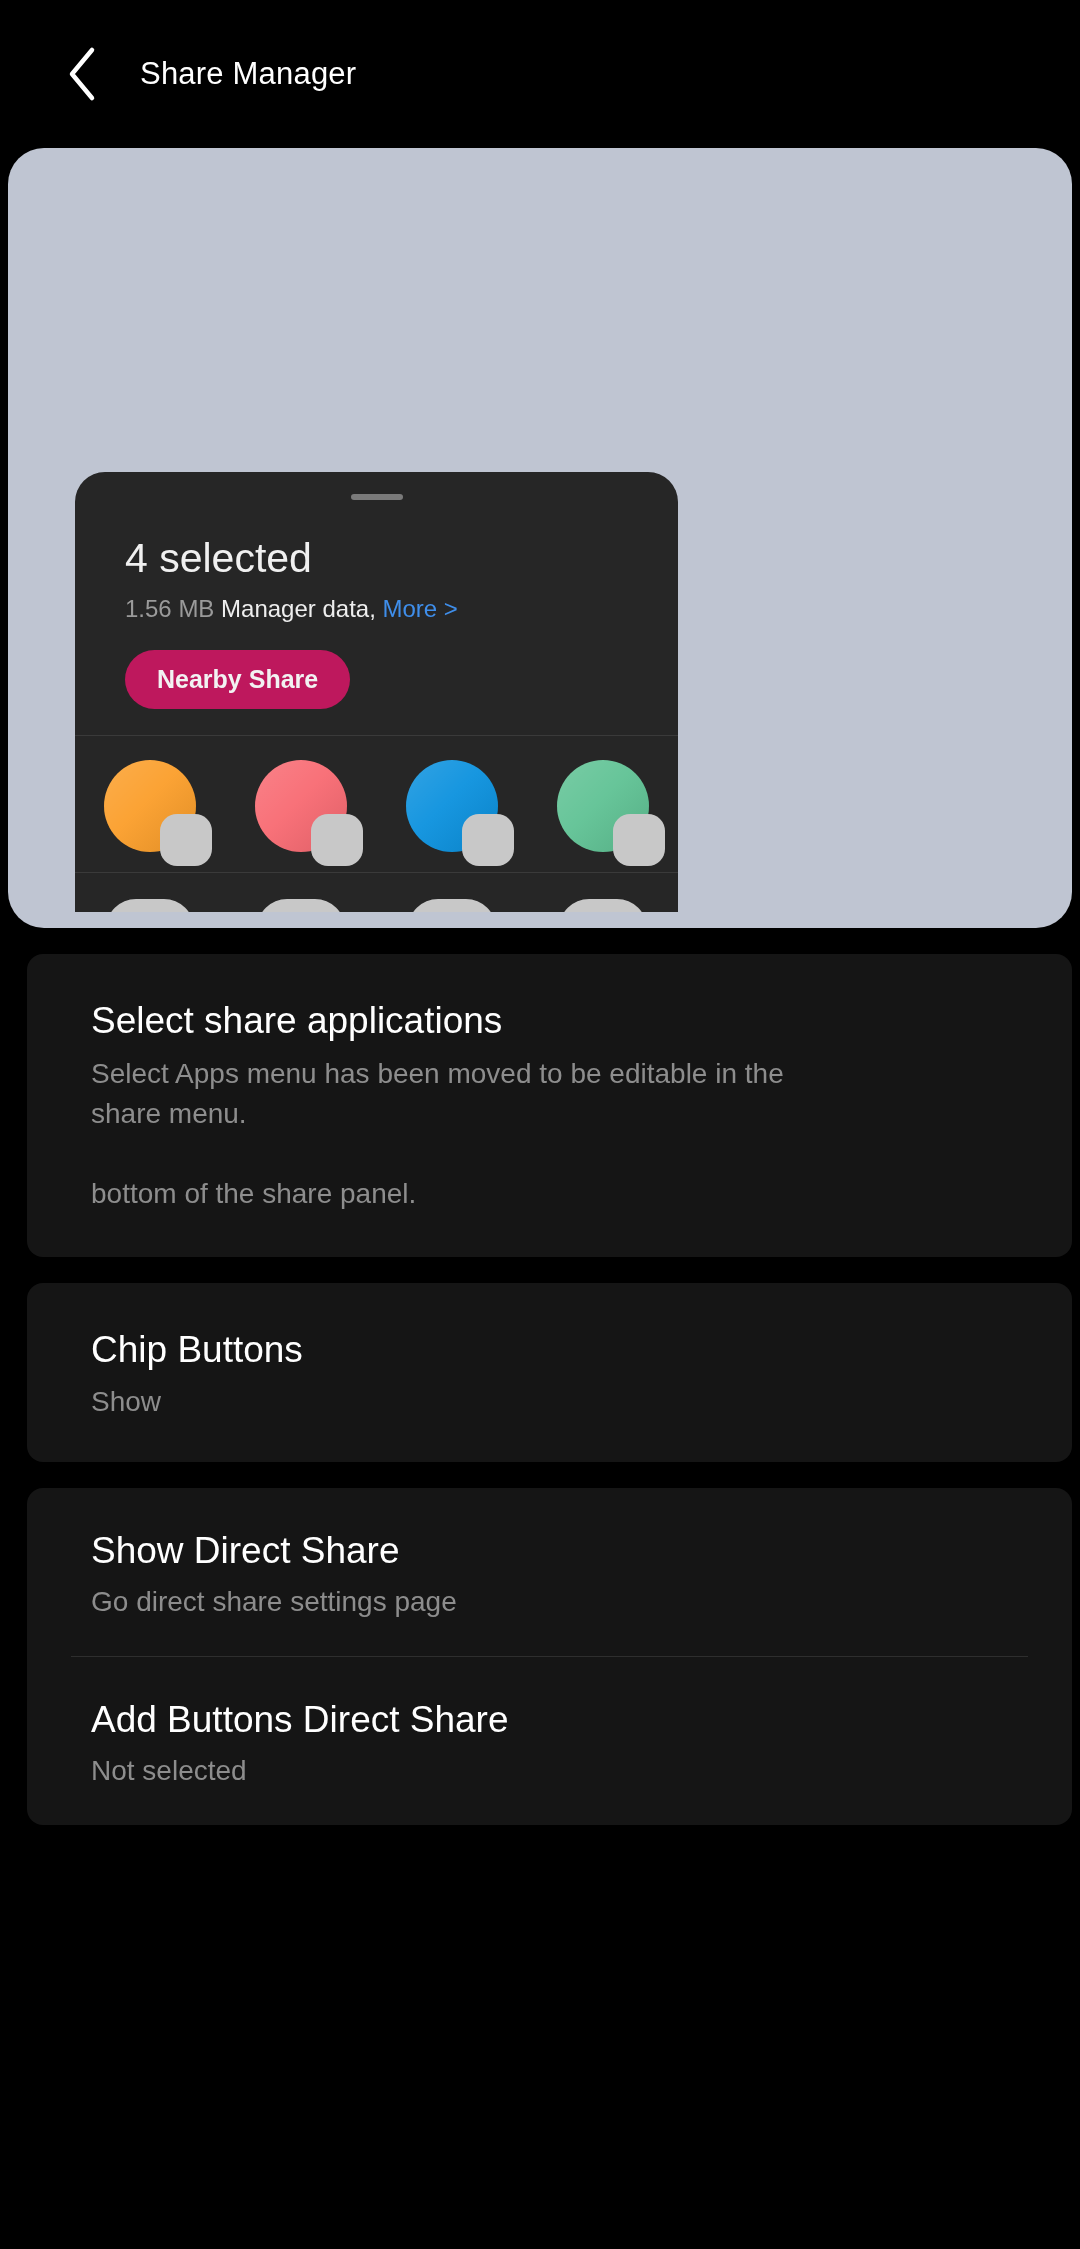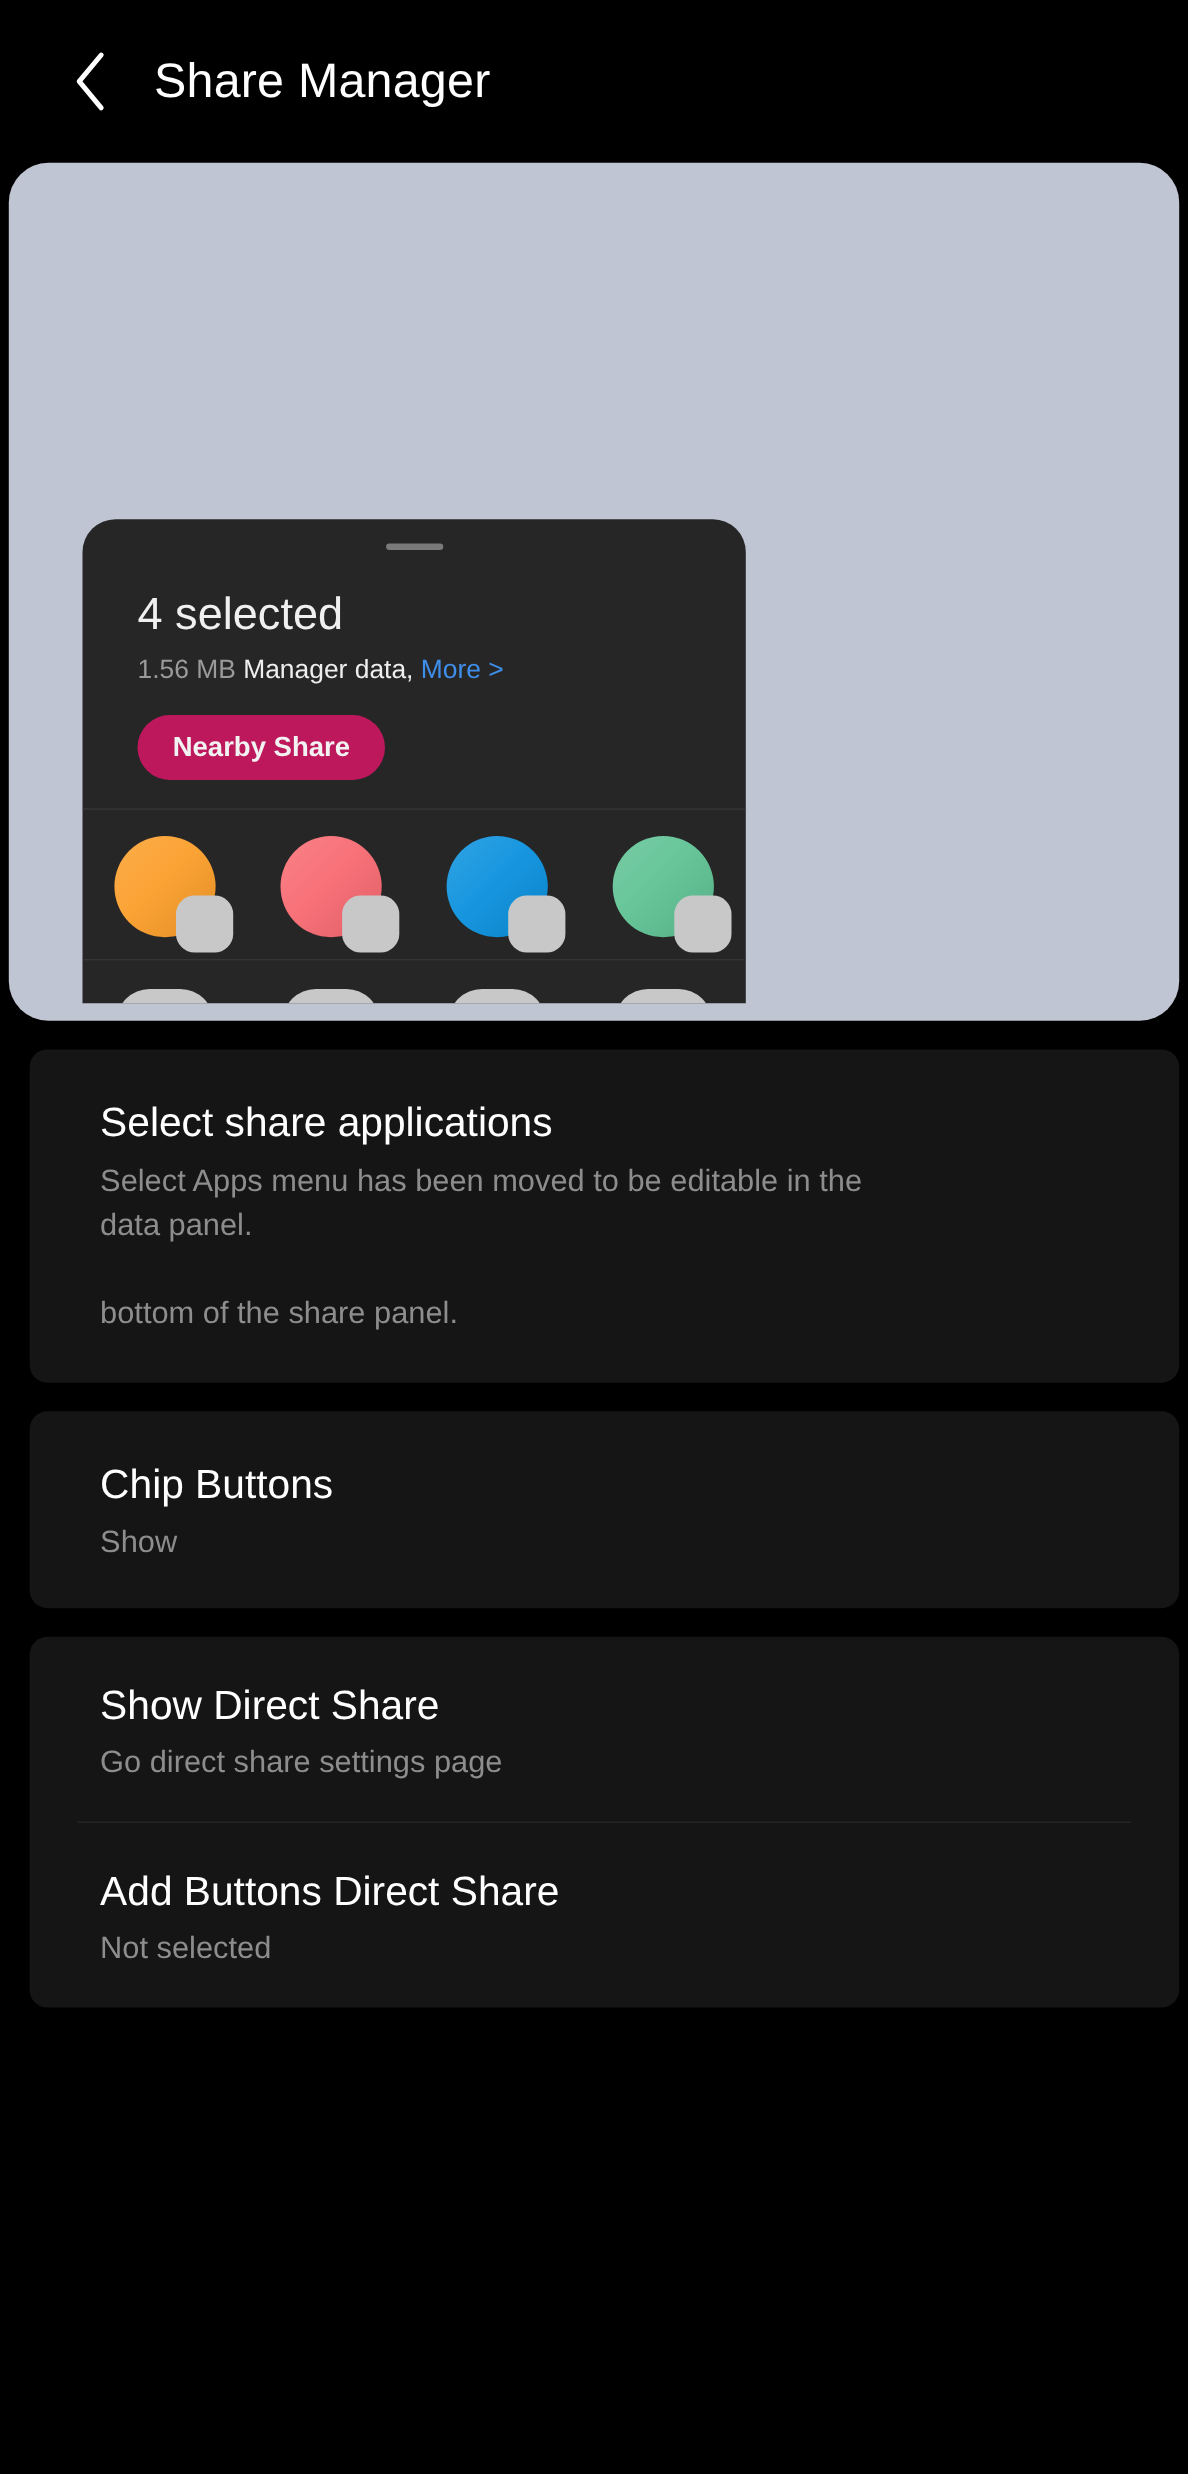--- a/index.html
+++ b/index.html
@@ -19,21 +19,21 @@
     background:#000000;
   }
   .back-btn {
     width:60px; height:60px;
     display:flex; align-items:center; justify-content:center;
     flex:0 0 auto;
   }
   .back-btn svg { display:block; }
   .header-title {
     color:#ffffff;
-    font-size:44px;
+    font-size:31px;
     font-weight:400;
     letter-spacing:0.2px;
     margin-left:28px;
     white-space:nowrap;
   }
 
   
   .preview-card {
     position:relative;
     margin:0 8px;
@@ -266,21 +266,21 @@
   </div>
 </div>
 
 <div class="settings">
 
   <div class="card">
     <div class="card-inner">
       <div class="item-title">Select share applications</div>
       <div class="item-desc">
         <span>Select Apps menu has been moved to be editable in the</span><br>
-        <span>data panel.</span><br>
+        <span>share menu.</span><br>
         <br>
         <span>bottom of the share panel.</span>
       </div>
     </div>
   </div>
 
   <div class="card">
     <div class="card-inner">
       <div class="item-title">Chip Buttons</div>
       <div class="item-sub">Show</div>

